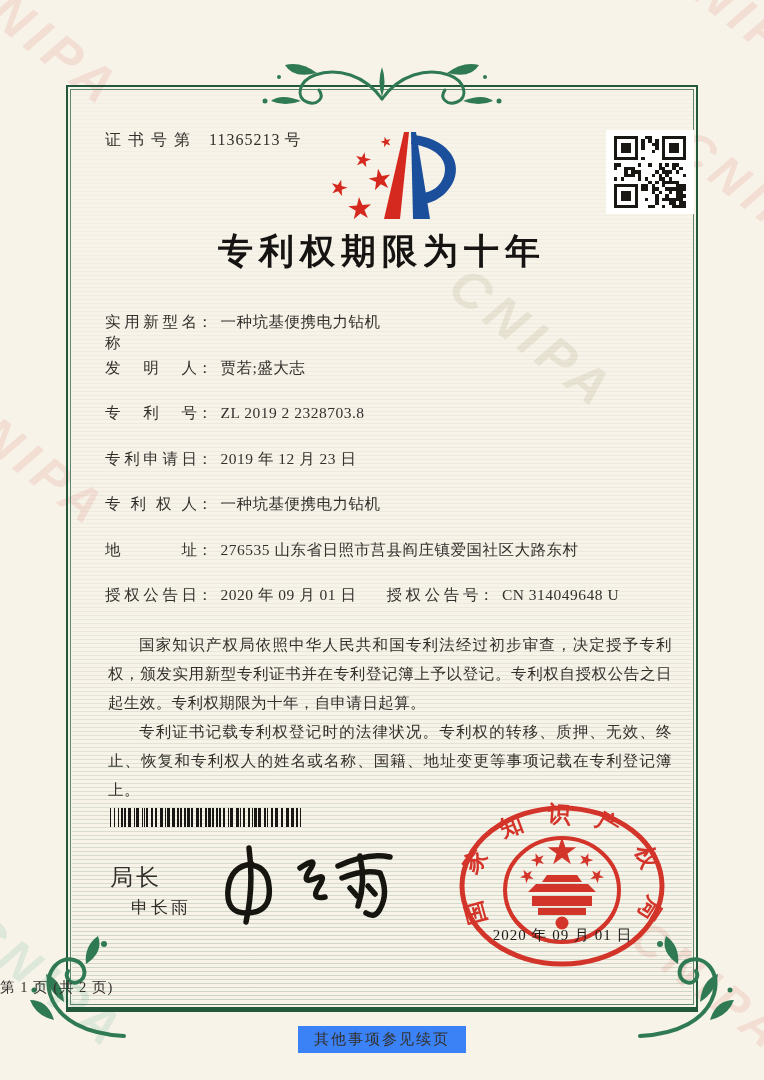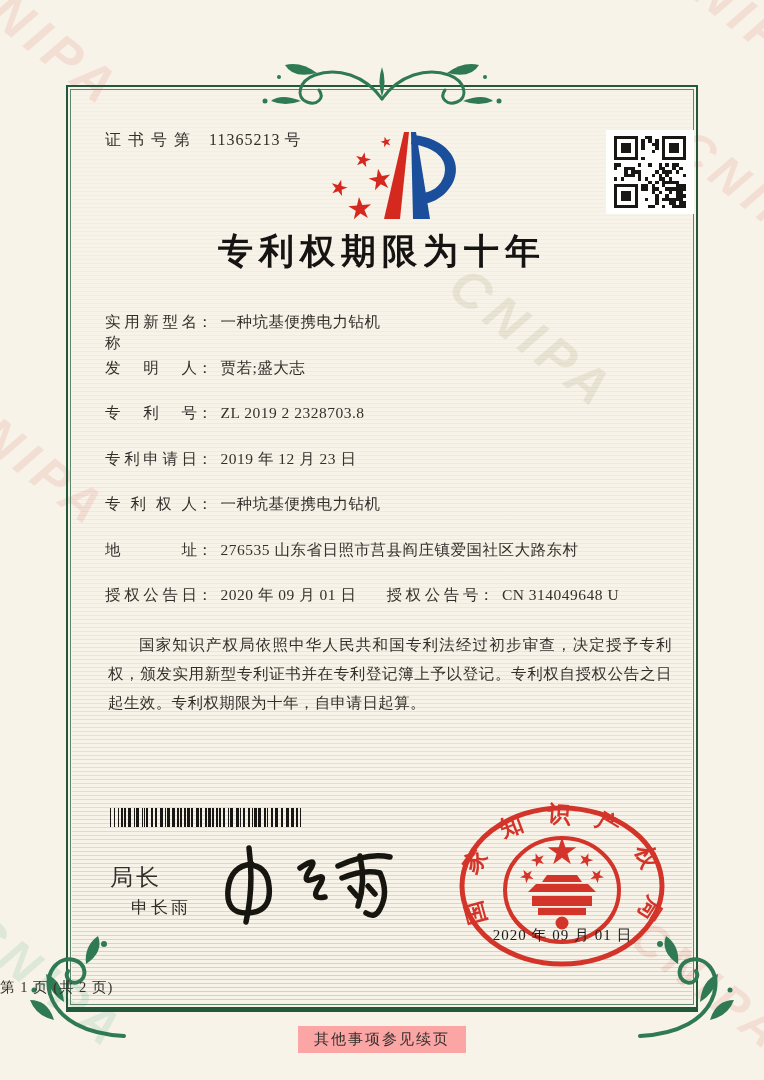--- a/index.html
+++ b/index.html
@@ -74,21 +74,21 @@
   .signer-name{position:absolute;left:110px;top:896px;font-size:17px;letter-spacing:3px;margin-left:21px;}
   .signature{position:absolute;left:214px;top:840px;}
 
   .seal{position:absolute;left:450px;top:794px;}
   .seal-date{position:absolute;left:450px;top:926px;width:225px;text-align:center;
              font-size:15px;color:#1d1b19;letter-spacing:1px;}
 
   .page-number{position:absolute;left:0;top:978px;width:100%;text-align:left;
                font-size:14.5px;letter-spacing:1px;}
   .footer-wrap{position:absolute;left:0;top:1026px;width:100%;text-align:center;}
-  .footer-note{display:inline-block;background:#fca5a5;padding:4px 16px;font-size:15px;letter-spacing:2px;}
+  .footer-note{display:inline-block;background:#3b82f6;padding:4px 16px;font-size:15px;letter-spacing:2px;}
 </style>
 </head>
 <body>
 
 <div class="page">
 
   <div class="wm wm-pink wm1">CNIPA</div>
   <div class="wm wm-pink wm2">CNIPA</div>
   <div class="wm wm-pink wm3">CNIPA</div>
   <div class="wm wm-gray wm4">CNIPA</div>
@@ -296,20 +296,21 @@
       <li class="f-row">
         <span class="f-label">地址</span><span class="f-colon">：</span><span class="f-value">276535 山东省日照市莒县阎庄镇爱国社区大路东村</span>
       </li>
       <li class="f-row">
         <span class="f-label">授权公告日</span><span class="f-colon">：</span><span class="f-value">2020 年 09 月 01 日</span><span class="pair2"><span class="f-label">授权公告号</span><span class="f-colon">：</span><span class="f-value">CN 314049648 U</span></span>
       </li>
     </ul>
 
     <div class="paras">
       <p>国家知识产权局依照中华人民共和国专利法经过初步审查，决定授予专利权，颁发实用新型专利证书并在专利登记簿上予以登记。专利权自授权公告之日起生效。专利权期限为十年，自申请日起算。</p>
+      <p>专利证书记载专利权登记时的法律状况。专利权的转移、质押、无效、终止、恢复和专利权人的姓名或名称、国籍、地址变更等事项记载在专利登记簿上。</p>
     </div>
 
     <svg id="barcode" class="barcode" width="194" height="20" viewBox="0 0 194 20" shape-rendering="crispEdges">
         <rect x="0" y="0" width="1" height="19" fill="#191713"></rect>
         <rect x="4" y="0" width="1" height="19" fill="#191713"></rect>
         <rect x="8" y="0" width="1" height="19" fill="#191713"></rect>
         <rect x="11" y="0" width="2" height="19" fill="#191713"></rect>
         <rect x="14" y="0" width="2" height="19" fill="#191713"></rect>
         <rect x="18" y="0" width="3" height="19" fill="#191713"></rect>
         <rect x="24" y="0" width="1" height="19" fill="#191713"></rect>

